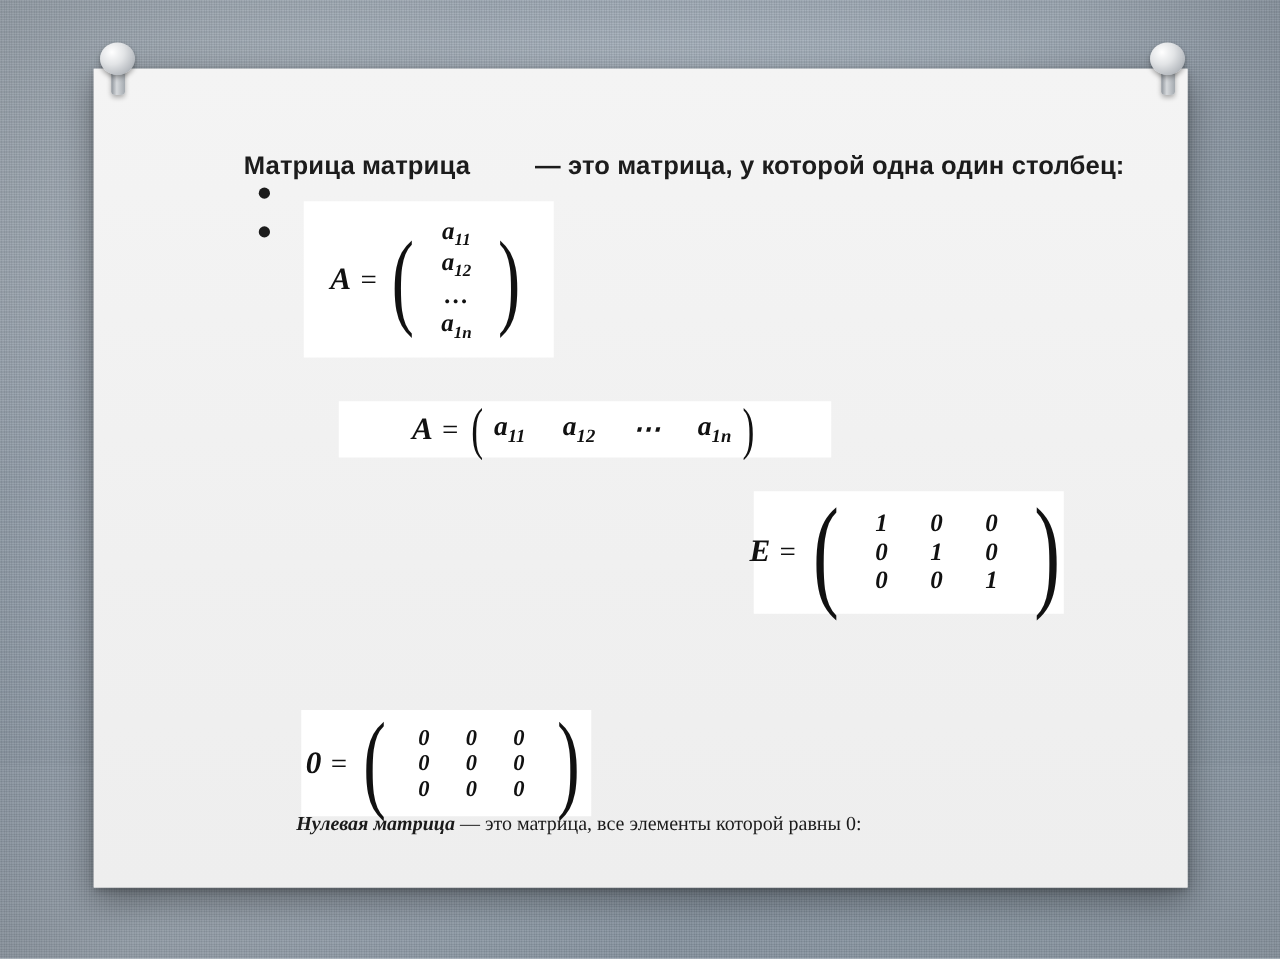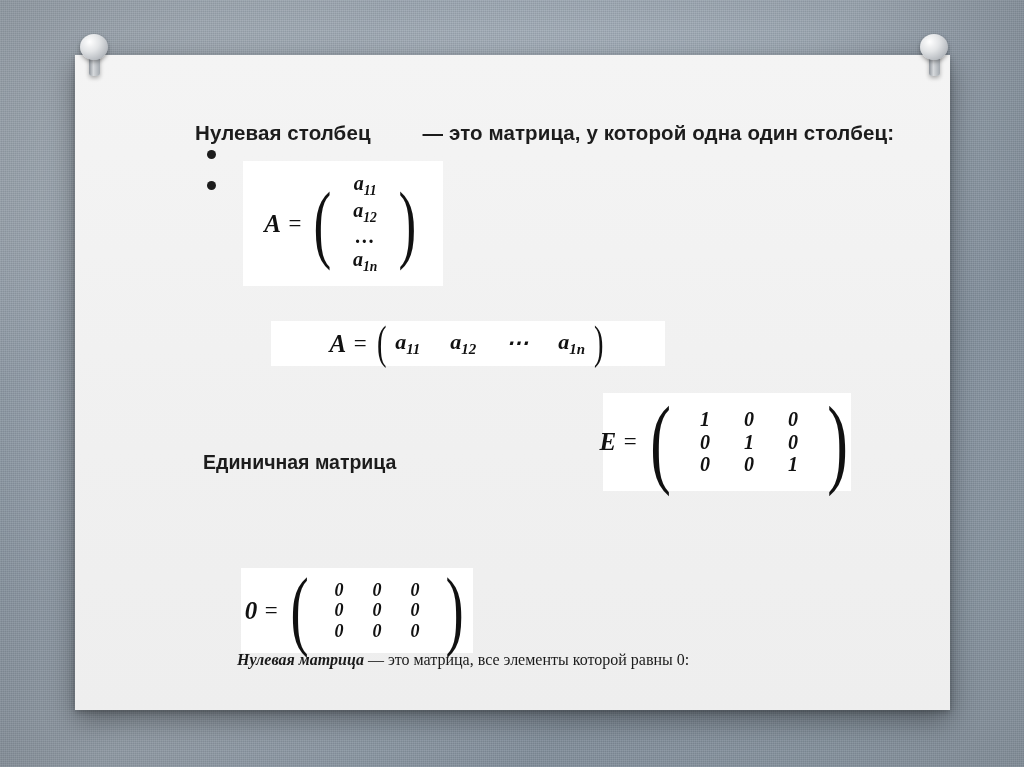--- a/index.html
+++ b/index.html
@@ -255,21 +255,21 @@
 </div>
 <div class="pin" id="pin-right">
   <div class="stem"></div>
   <div class="head"></div>
 </div>
 
 <div class="slide">
   <div class="slide-inner"></div>
 
   <div class="heading-line">
-    <span>Нулевая столбец</span><span class="gap"></span><span>— это матрица, у которой одна один столбец:</span>
+    <span>Матрица матрица</span><span class="gap"></span><span>— это матрица, у которой одна один столбец:</span>
   </div>
 
   <div class="bullet-dot" id="bullet-1"></div>
   <div class="bullet-dot" id="bullet-2"></div>
 
   <div class="formula" id="formula-column">
     <div class="mathrow">
       <span class="mvar">A</span>
       <span class="meq">=</span>
       <span class="paren small">(</span>
@@ -300,21 +300,20 @@
       <span class="rowmatrix-cells">
         <span><i>a</i><span class="sub">11</span></span>
         <span><i>a</i><span class="sub">12</span></span>
         <span>⋯</span>
         <span><i>a</i><span class="sub">1n</span></span>
       </span>
       <span class="paren tiny">)</span>
     </div>
   </div>
 
-  <div class="bullet-text" id="label-identity">Единичная матрица</div>
 
   <div class="formula" id="formula-identity">
     <div class="mathrow">
       <span class="mvar">E</span>
       <span class="meq">=</span>
       <span class="paren med">(</span>
       <span class="matrix-cells">
         <span class="cell-row">
           <span class="cell">1</span>
           <span class="cell">0</span>

